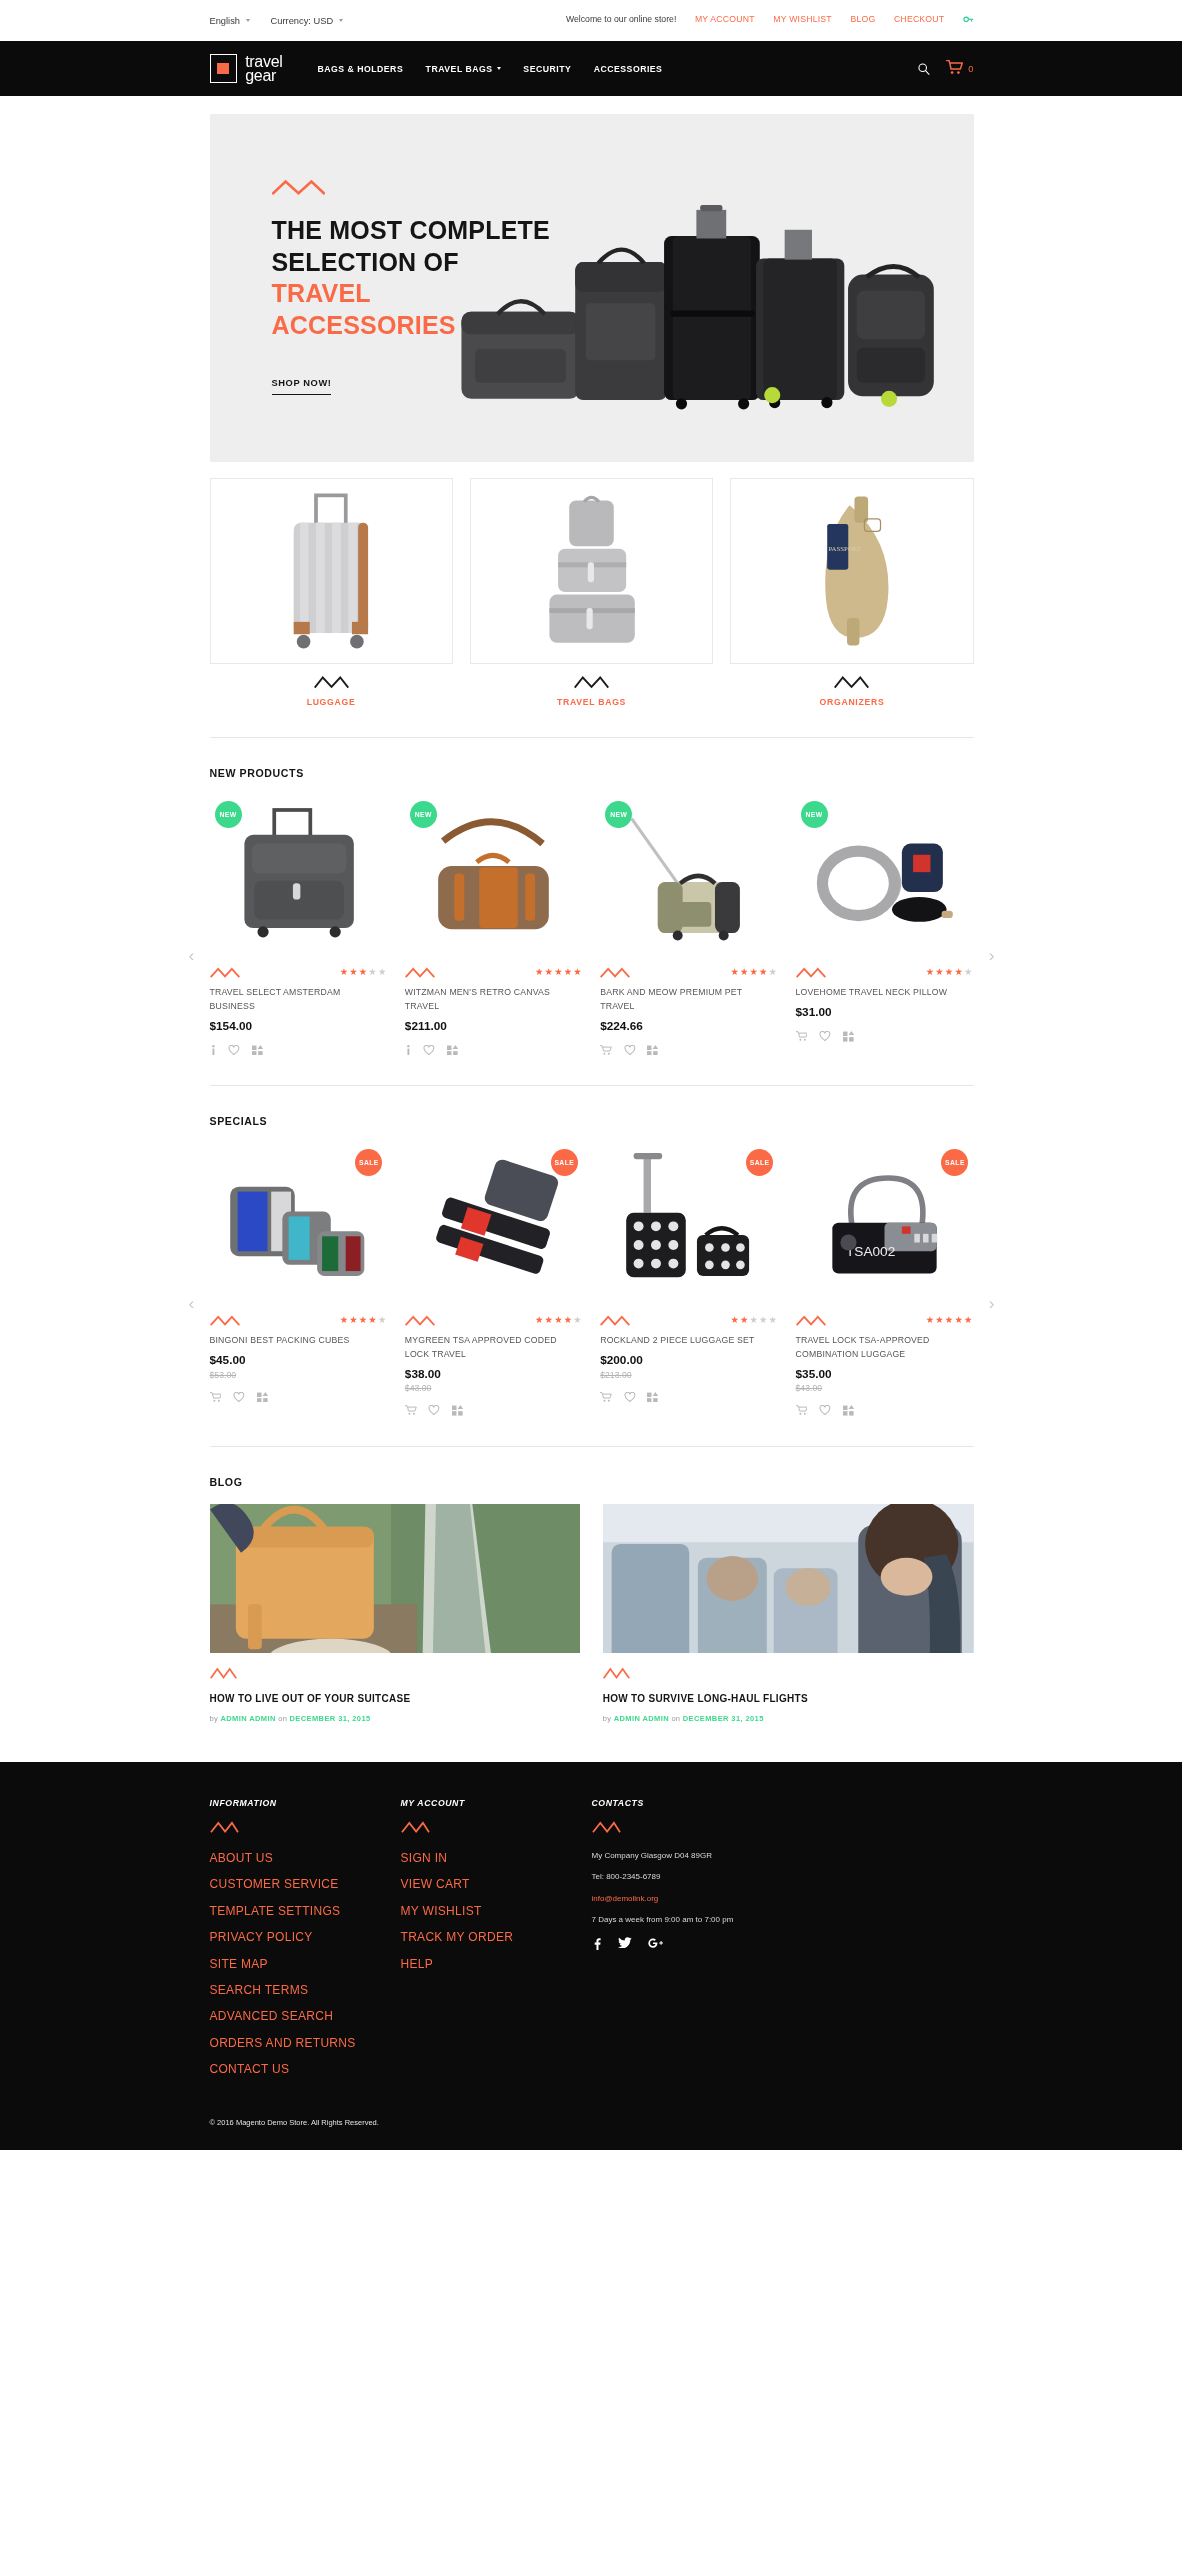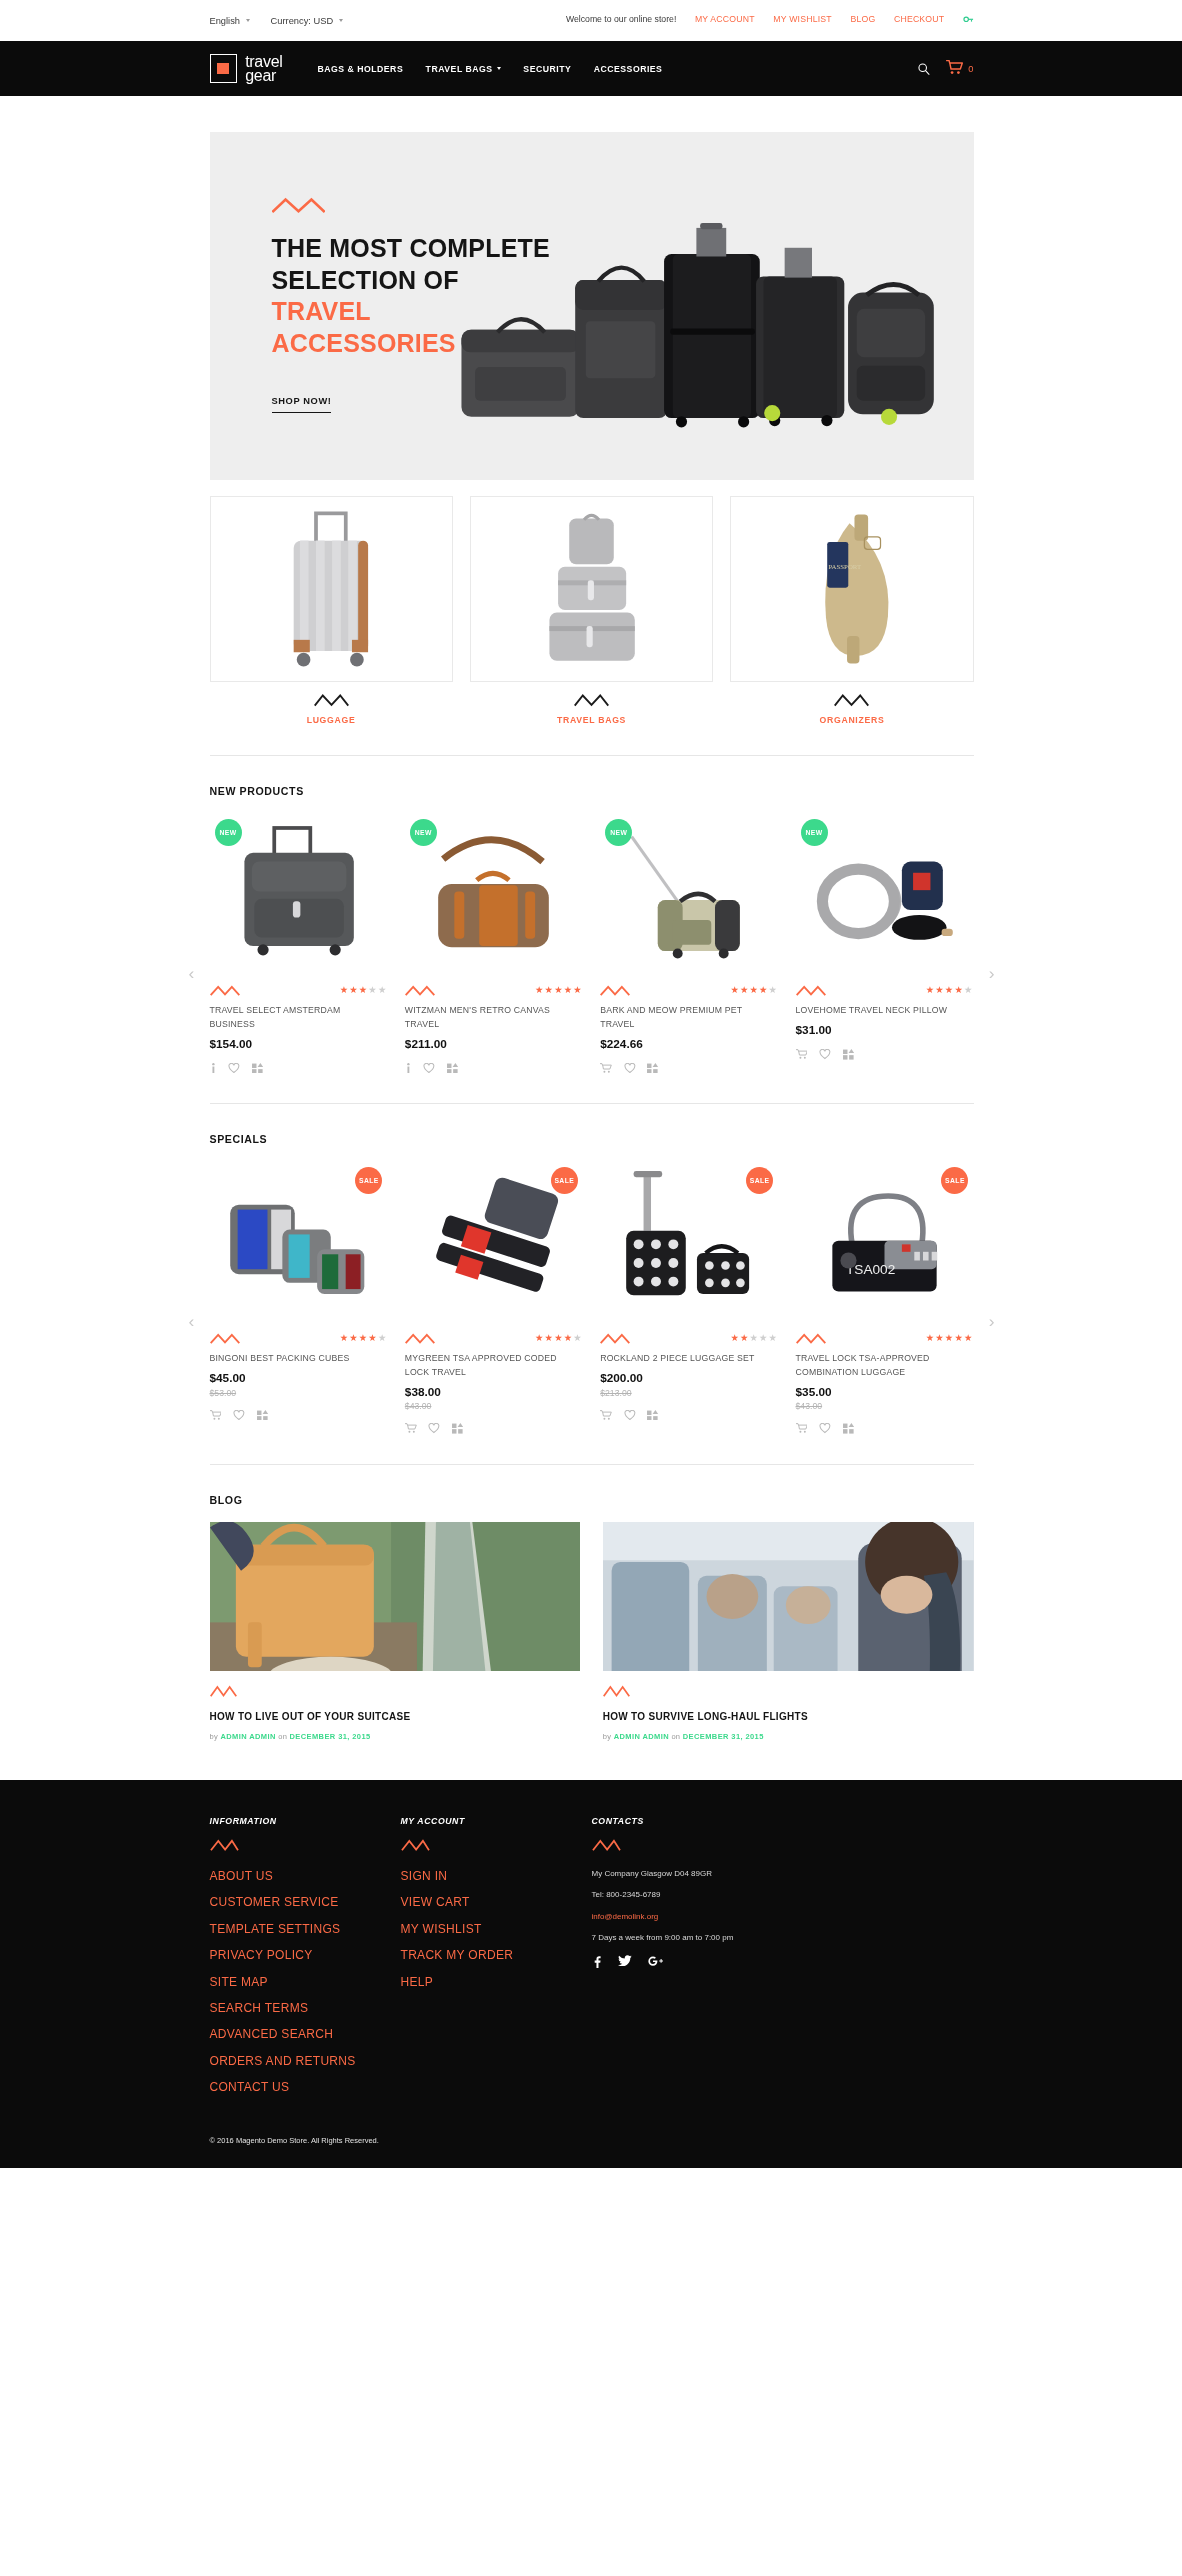--- a/index.html
+++ b/index.html
@@ -64,21 +64,21 @@
   .nav .caret { border-top-color: #fff; }
   .hdr-right { margin-left: auto; display: flex; align-items: center; gap: 16px; }
   .ico-btn { background: none; border: 0; cursor: pointer; display: flex; align-items: center; }
   .cart-wrap { display: flex; align-items: center; gap: 5px; cursor: pointer; }
   .cart-count { color: #FB6A46; font-size: 9.3px; }
 
   
   .zig { display: block; }
 
   
-  .hero-sec { padding: 36px 0 0; }
+  .hero-sec { padding: 18px 0 0; }
   .hero {
     position: relative; height: 348px; background: #eeeeee;
     overflow: hidden;
   }
   .hero-txt { position: absolute; left: 62px; top: 65px; }
   .hero h1 {
     font-size: 25px; line-height: 1.26; font-weight: bold;
     letter-spacing: 0.2px; margin-top: 20px; color: #151515;
   }
   .hero h1 .accent { color: #FB6A46; }

